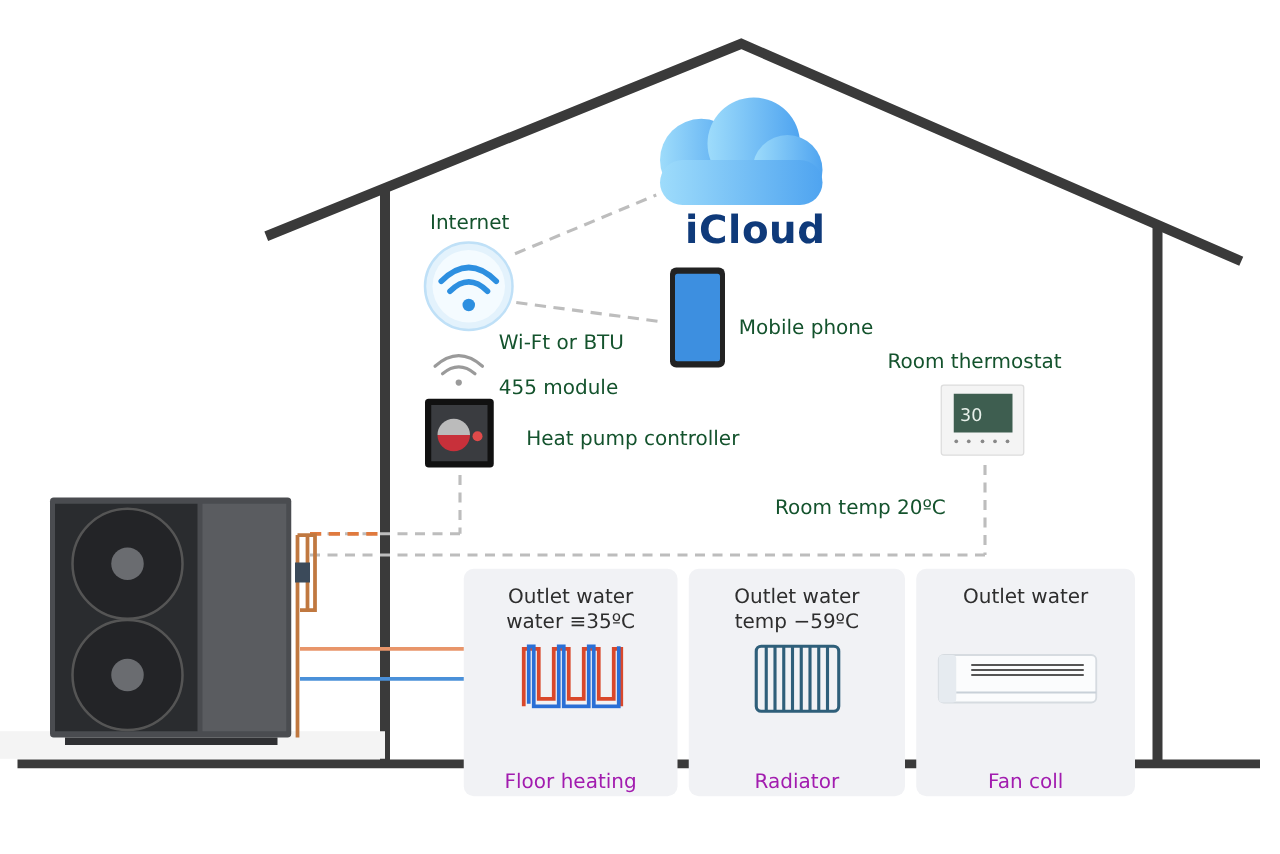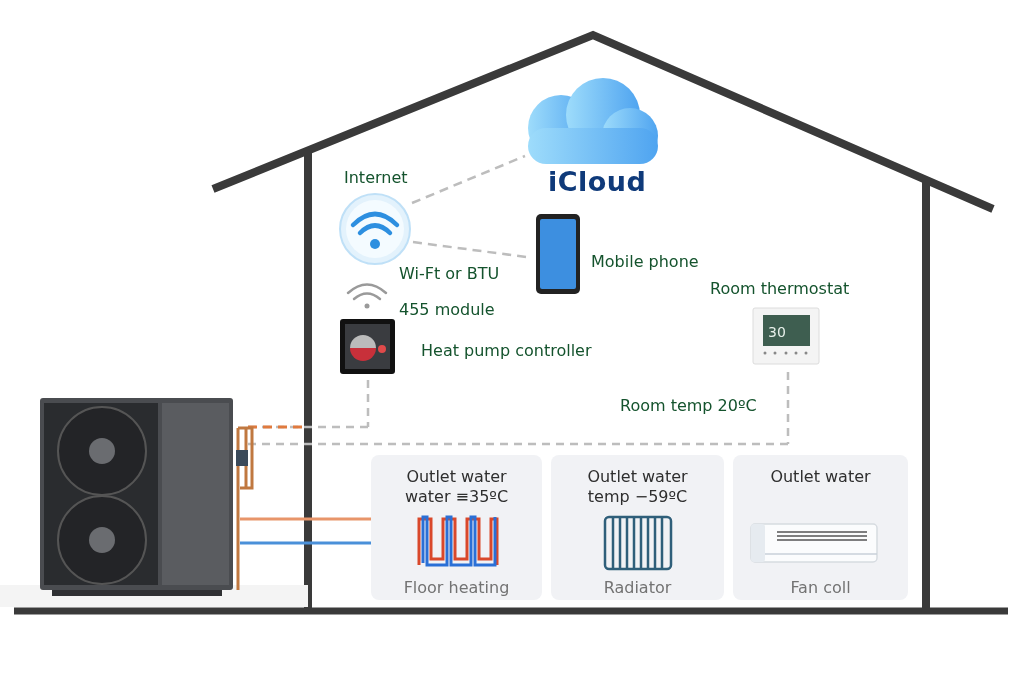--- a/index.html
+++ b/index.html
@@ -1,26 +1,26 @@
 <!DOCTYPE html>
 <html><head>
 <meta charset="utf-8">
 <style>
   html, body { margin:0; padding:0; background:#ffffff; }
   body { width:1024px; height:683px; position:relative; overflow:hidden;
          font-family:"DejaVu Sans", sans-serif; color:#333; }
   .abs { position:absolute; }
   svg.scene { position:absolute; left:0; top:0; }
   .lbl { position:absolute; font-size:16px; color:#14532d; white-space:nowrap; }
-  .card { position:absolute; background:#f1f2f5; border-radius:8px; top:455px; height:145px; }
+  .card { position:absolute; background:#f1f2f5; border-radius:8px; top:455px; height:182px; }
   .card-title { position:absolute; left:0; right:0; top:12px; text-align:center;
                 font-size:16px; line-height:20px; color:#2e2e2e; }
   .card-name { position:absolute; left:0; right:0; bottom:3px; text-align:center;
-               font-size:16px; color:#737373; }
-  .icloud { position:absolute; left:548px; top:166px; font-size:27px; font-weight:bold;
+               font-size:16px; color:#a21caf; }
+  .icloud { position:absolute; left:548px; top:166px; font-size:31px; font-weight:bold;
             color:#0f3a7a; letter-spacing:0.5px; }
 </style>
 </head>
 <body>
 
 <svg class="scene" width="1024" height="683">
 
   <polyline points="213,189 593,35 993,209" fill="none" stroke="#3a3a3a" stroke-width="8" stroke-linejoin="miter"></polyline>
 
   <line x1="308" y1="150" x2="308" y2="611" stroke="#3a3a3a" stroke-width="8"></line>

